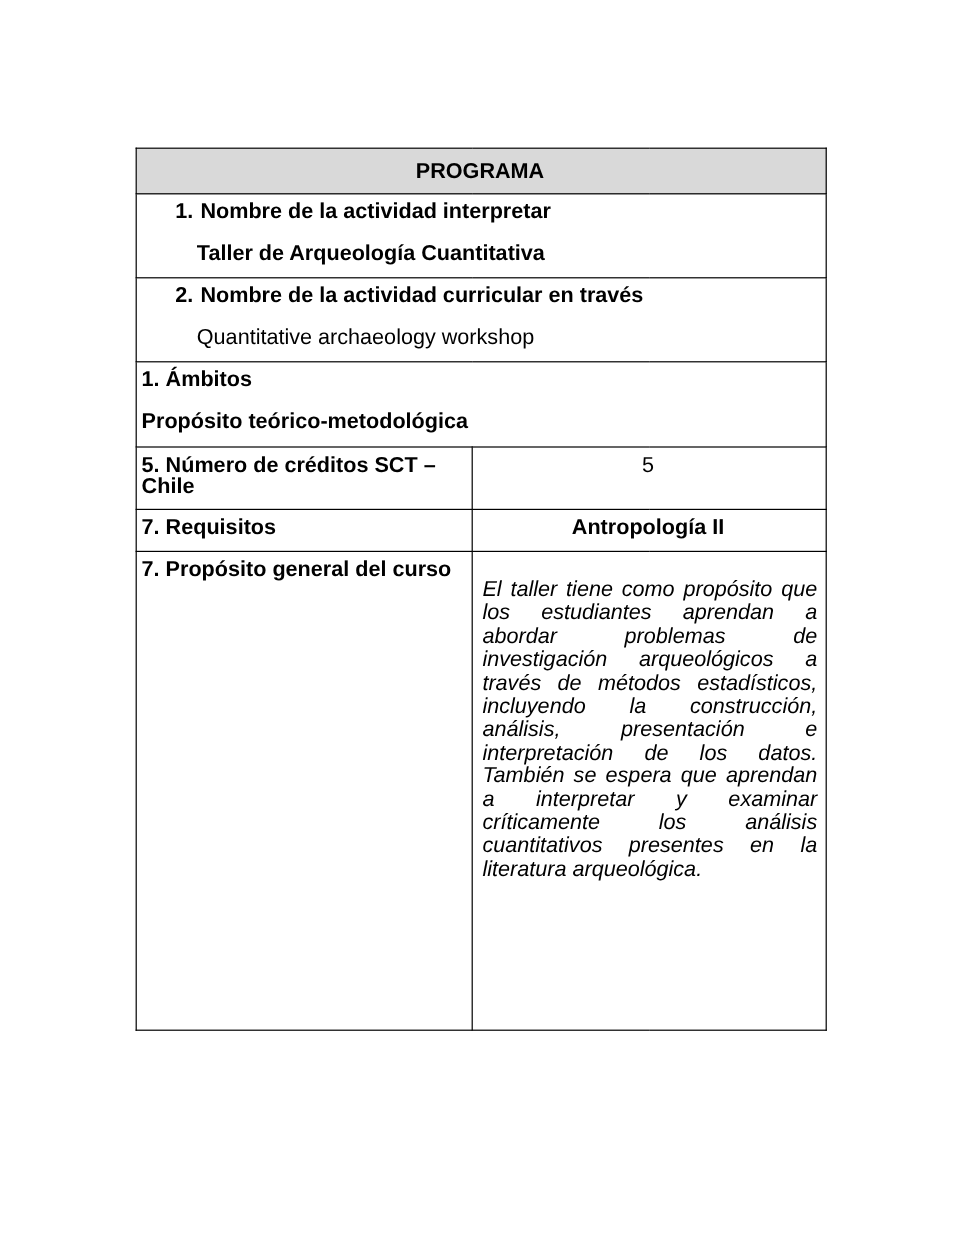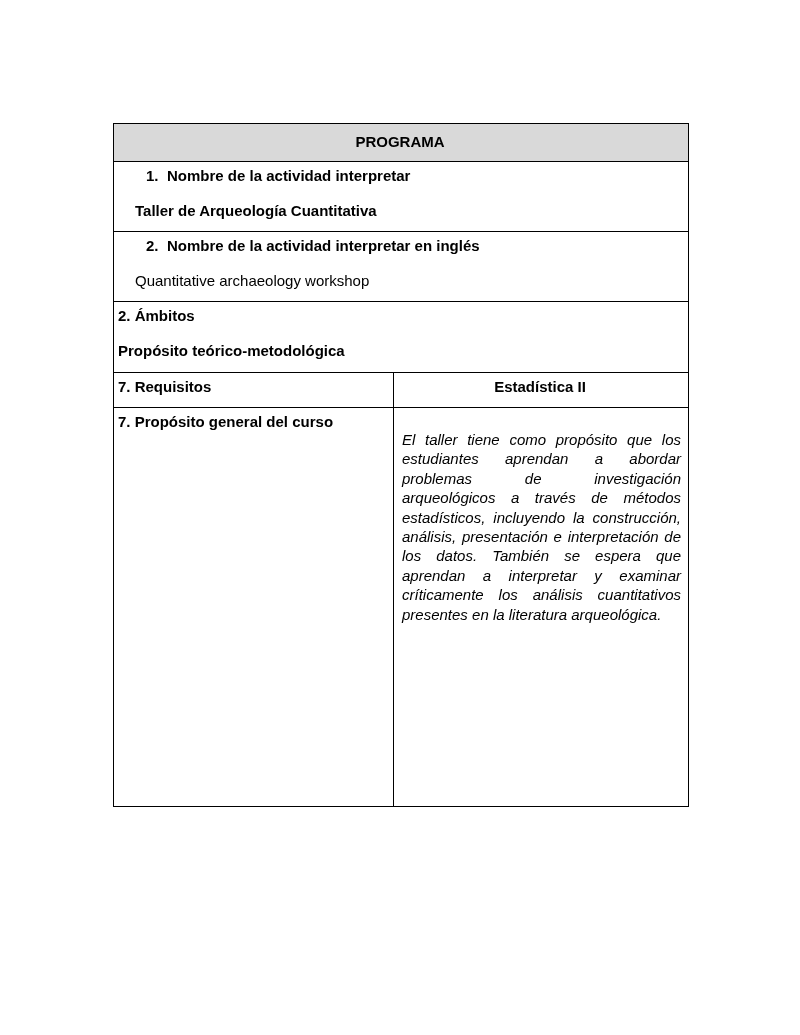--- a/index.html
+++ b/index.html
@@ -17,38 +17,38 @@
     background: #ffffff;
     overflow: hidden;
   }
   .program-table {
     position: absolute;
     left: 113px;
     top: 123px;
     width: 575px;
     border-collapse: collapse;
     table-layout: fixed;
-    font-size: 15px;
+    font-size: 18px;
     line-height: 18px;
   }
   .program-table td {
     border: 1px solid #000000;
     vertical-align: top;
     padding: 5px 6px 5px 4px;
   }
   .hdr {
     text-align: center;
     font-weight: bold;
     padding-top: 9px !important;
   }
   .b { font-weight: bold; }
   .i { }
   .li { display: flex; padding-left: 32px; }
   .num { width: 21px; flex: 0 0 21px; }
-  .ind { margin-left: 21px; }
+  .ind { margin-left: 50px; }
   .val { margin-top: 17px; }
   .ctr { text-align: center; }
   td.nopad { padding-left: 0 !important; }
   td.para {
     text-align: justify;
     line-height: 19.4px;
     padding: 22px 7px 6px 8px !important;
     font-style: italic;
   }
 </style>
@@ -77,41 +77,47 @@
             <span>Nombre de la actividad interpretar</span>
           </div>
           <div class="val b ind">Taller de Arqueología Cuantitativa</div>
         </td>
       </tr>
 
       <tr style="height:70px">
         <td colspan="3" class="nopad">
           <div class="li b">
             <span class="num">2.</span>
-            <span>Nombre de la actividad interpretar en inglés</span>
+            <span>Nombre de la actividad curricular en través</span>
           </div>
           <div class="val i ind">Quantitative archaeology workshop</div>
         </td>
       </tr>
 
 
       <tr style="height:71px">
         <td colspan="3">
-          <div class="b">2. Ámbitos</div>
+          <div class="b">1. Ámbitos</div>
           <div class="val b">Propósito teórico-metodológica</div>
         </td>
       </tr>
 
 
+      <tr style="height:52px">
+        <td>
+          <div class="b">5. Número de créditos SCT – Chile</div>
+        </td>
+        <td colspan="2" class="ctr">5</td>
+      </tr>
 
       <tr style="height:35px">
         <td>
           <div class="b">7. Requisitos</div>
         </td>
-        <td colspan="2" class="ctr b">Estadística II</td>
+        <td colspan="2" class="ctr b">Antropología II</td>
       </tr>
 
       <tr style="height:399px">
         <td>
           <div class="b">7. Propósito general del curso</div>
         </td>
         <td colspan="2" class="para">El taller tiene como propósito que los estudiantes aprendan a abordar problemas de investigación arqueológicos a través de métodos estadísticos, incluyendo la construcción, análisis, presentación e interpretación de los datos. También se espera que aprendan a interpretar y examinar críticamente los análisis cuantitativos presentes en la literatura arqueológica.</td>
       </tr>
 
     </tbody>

